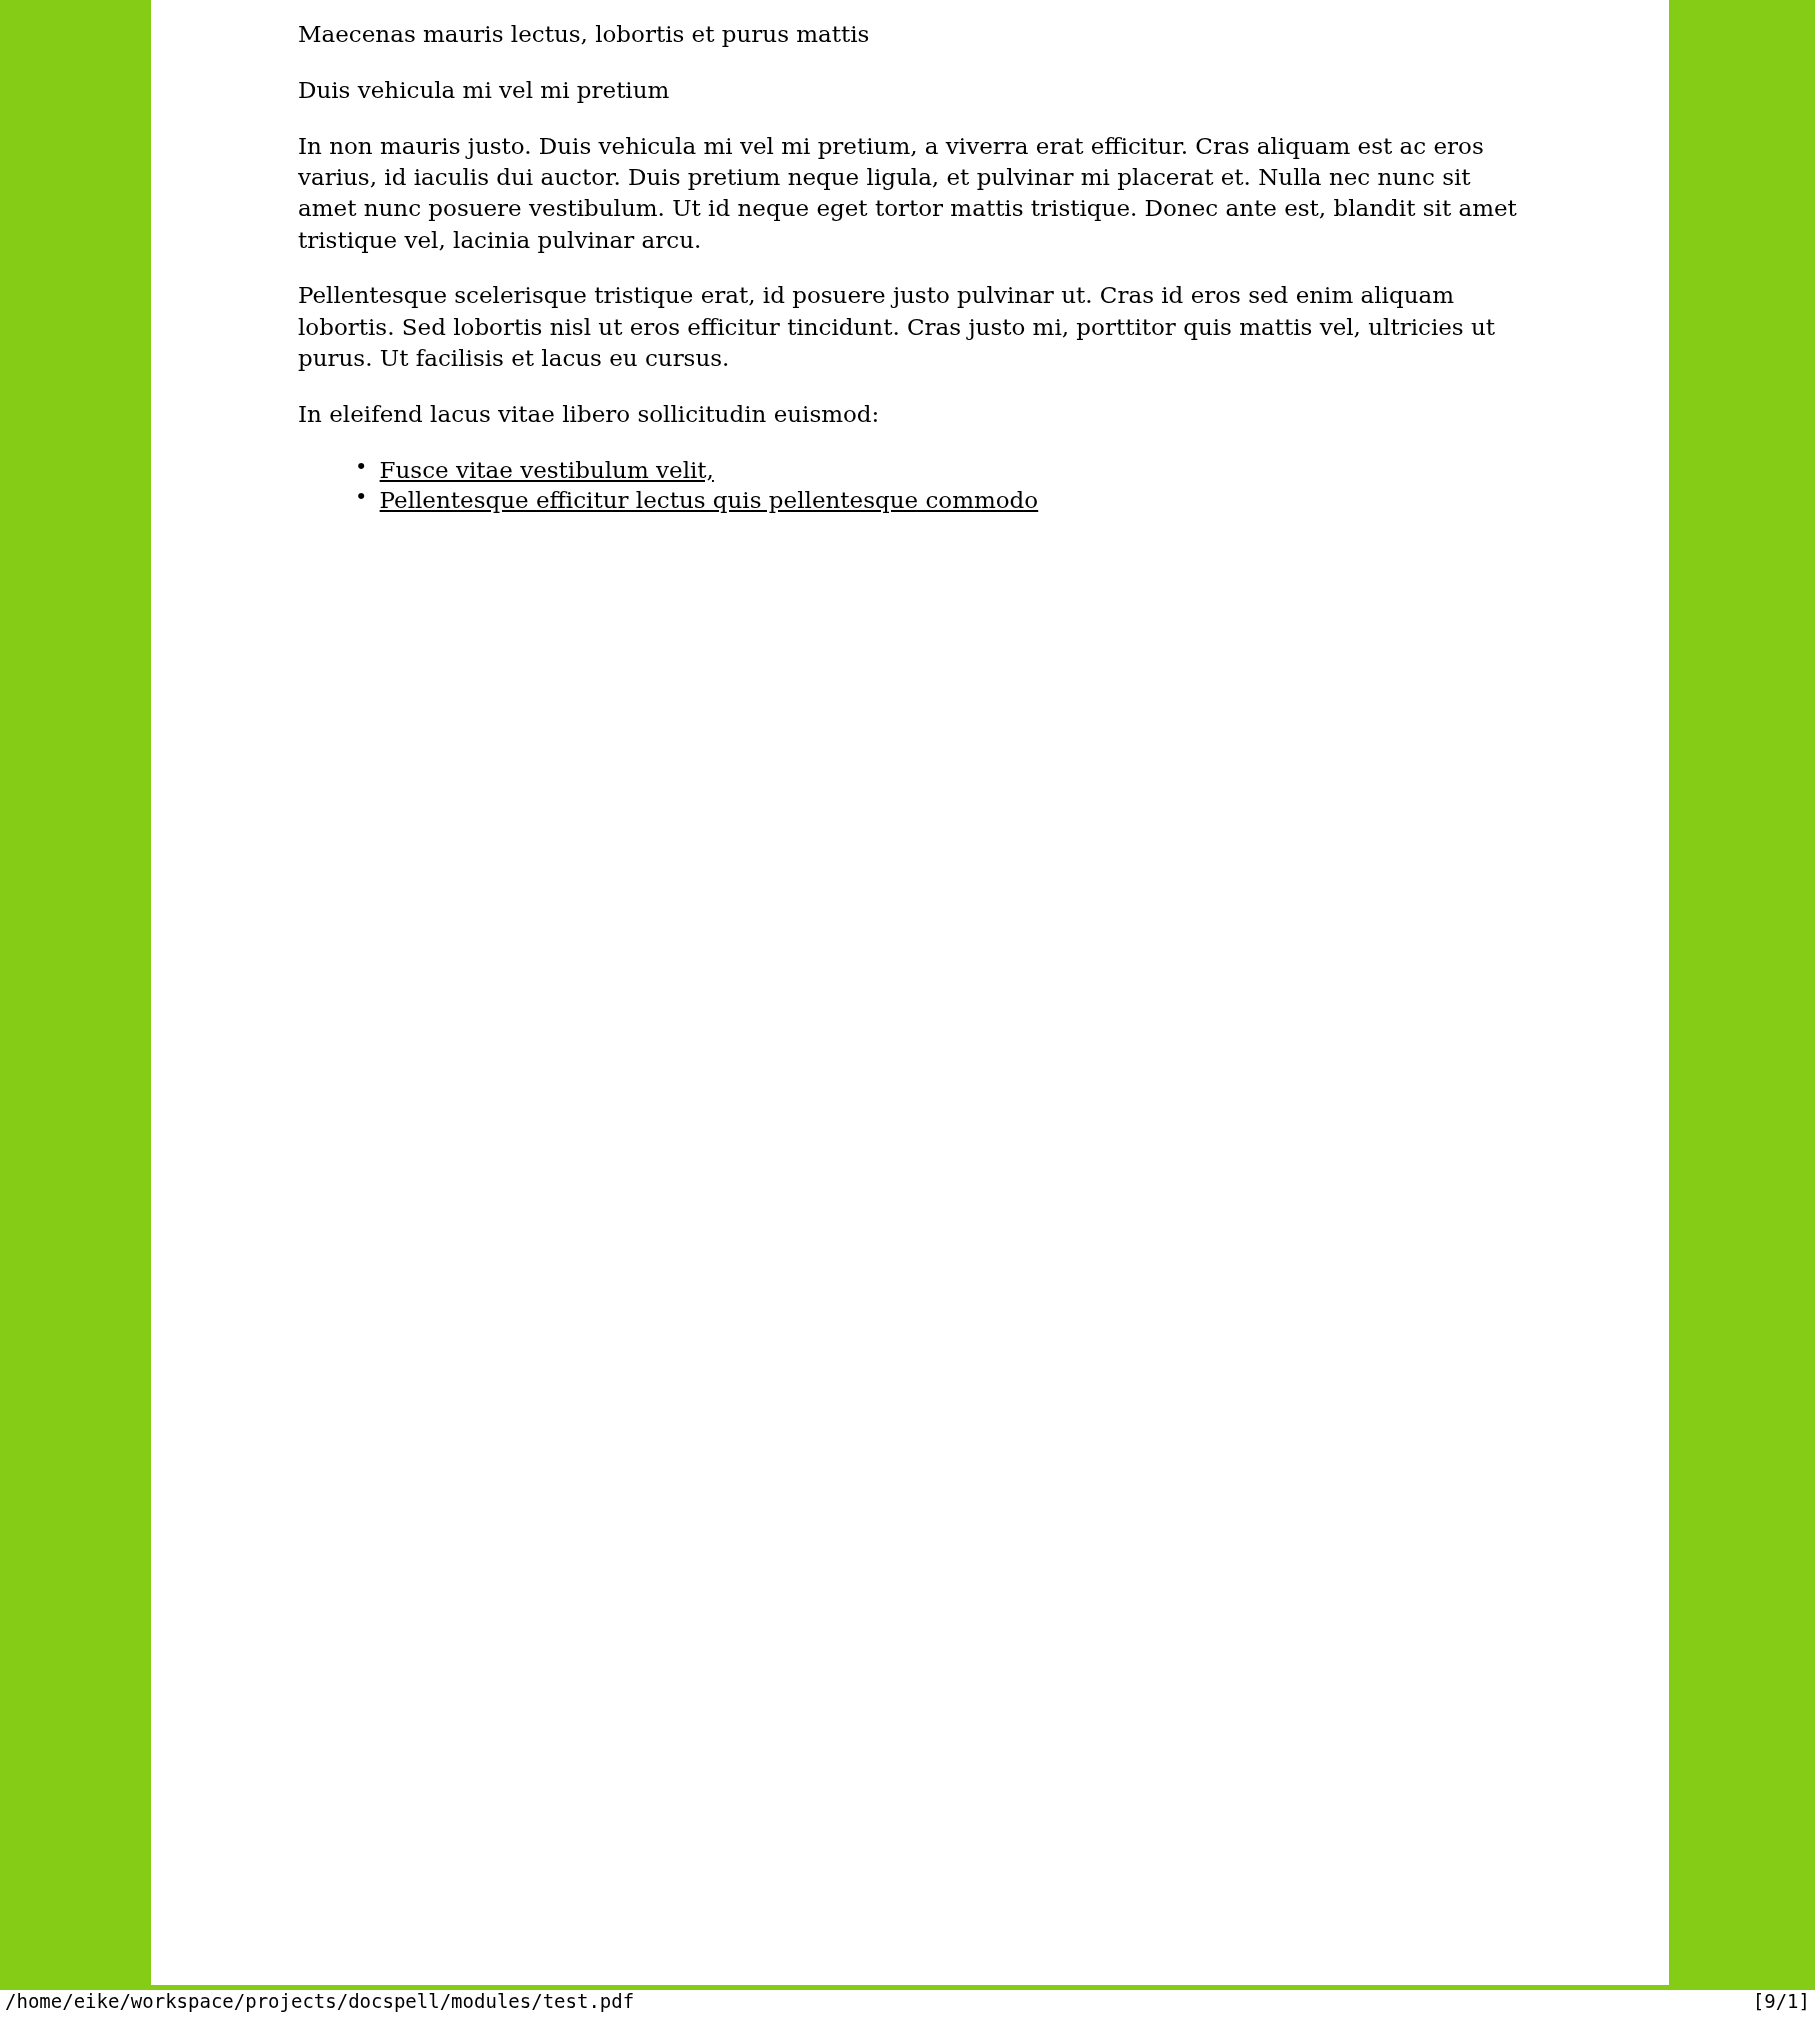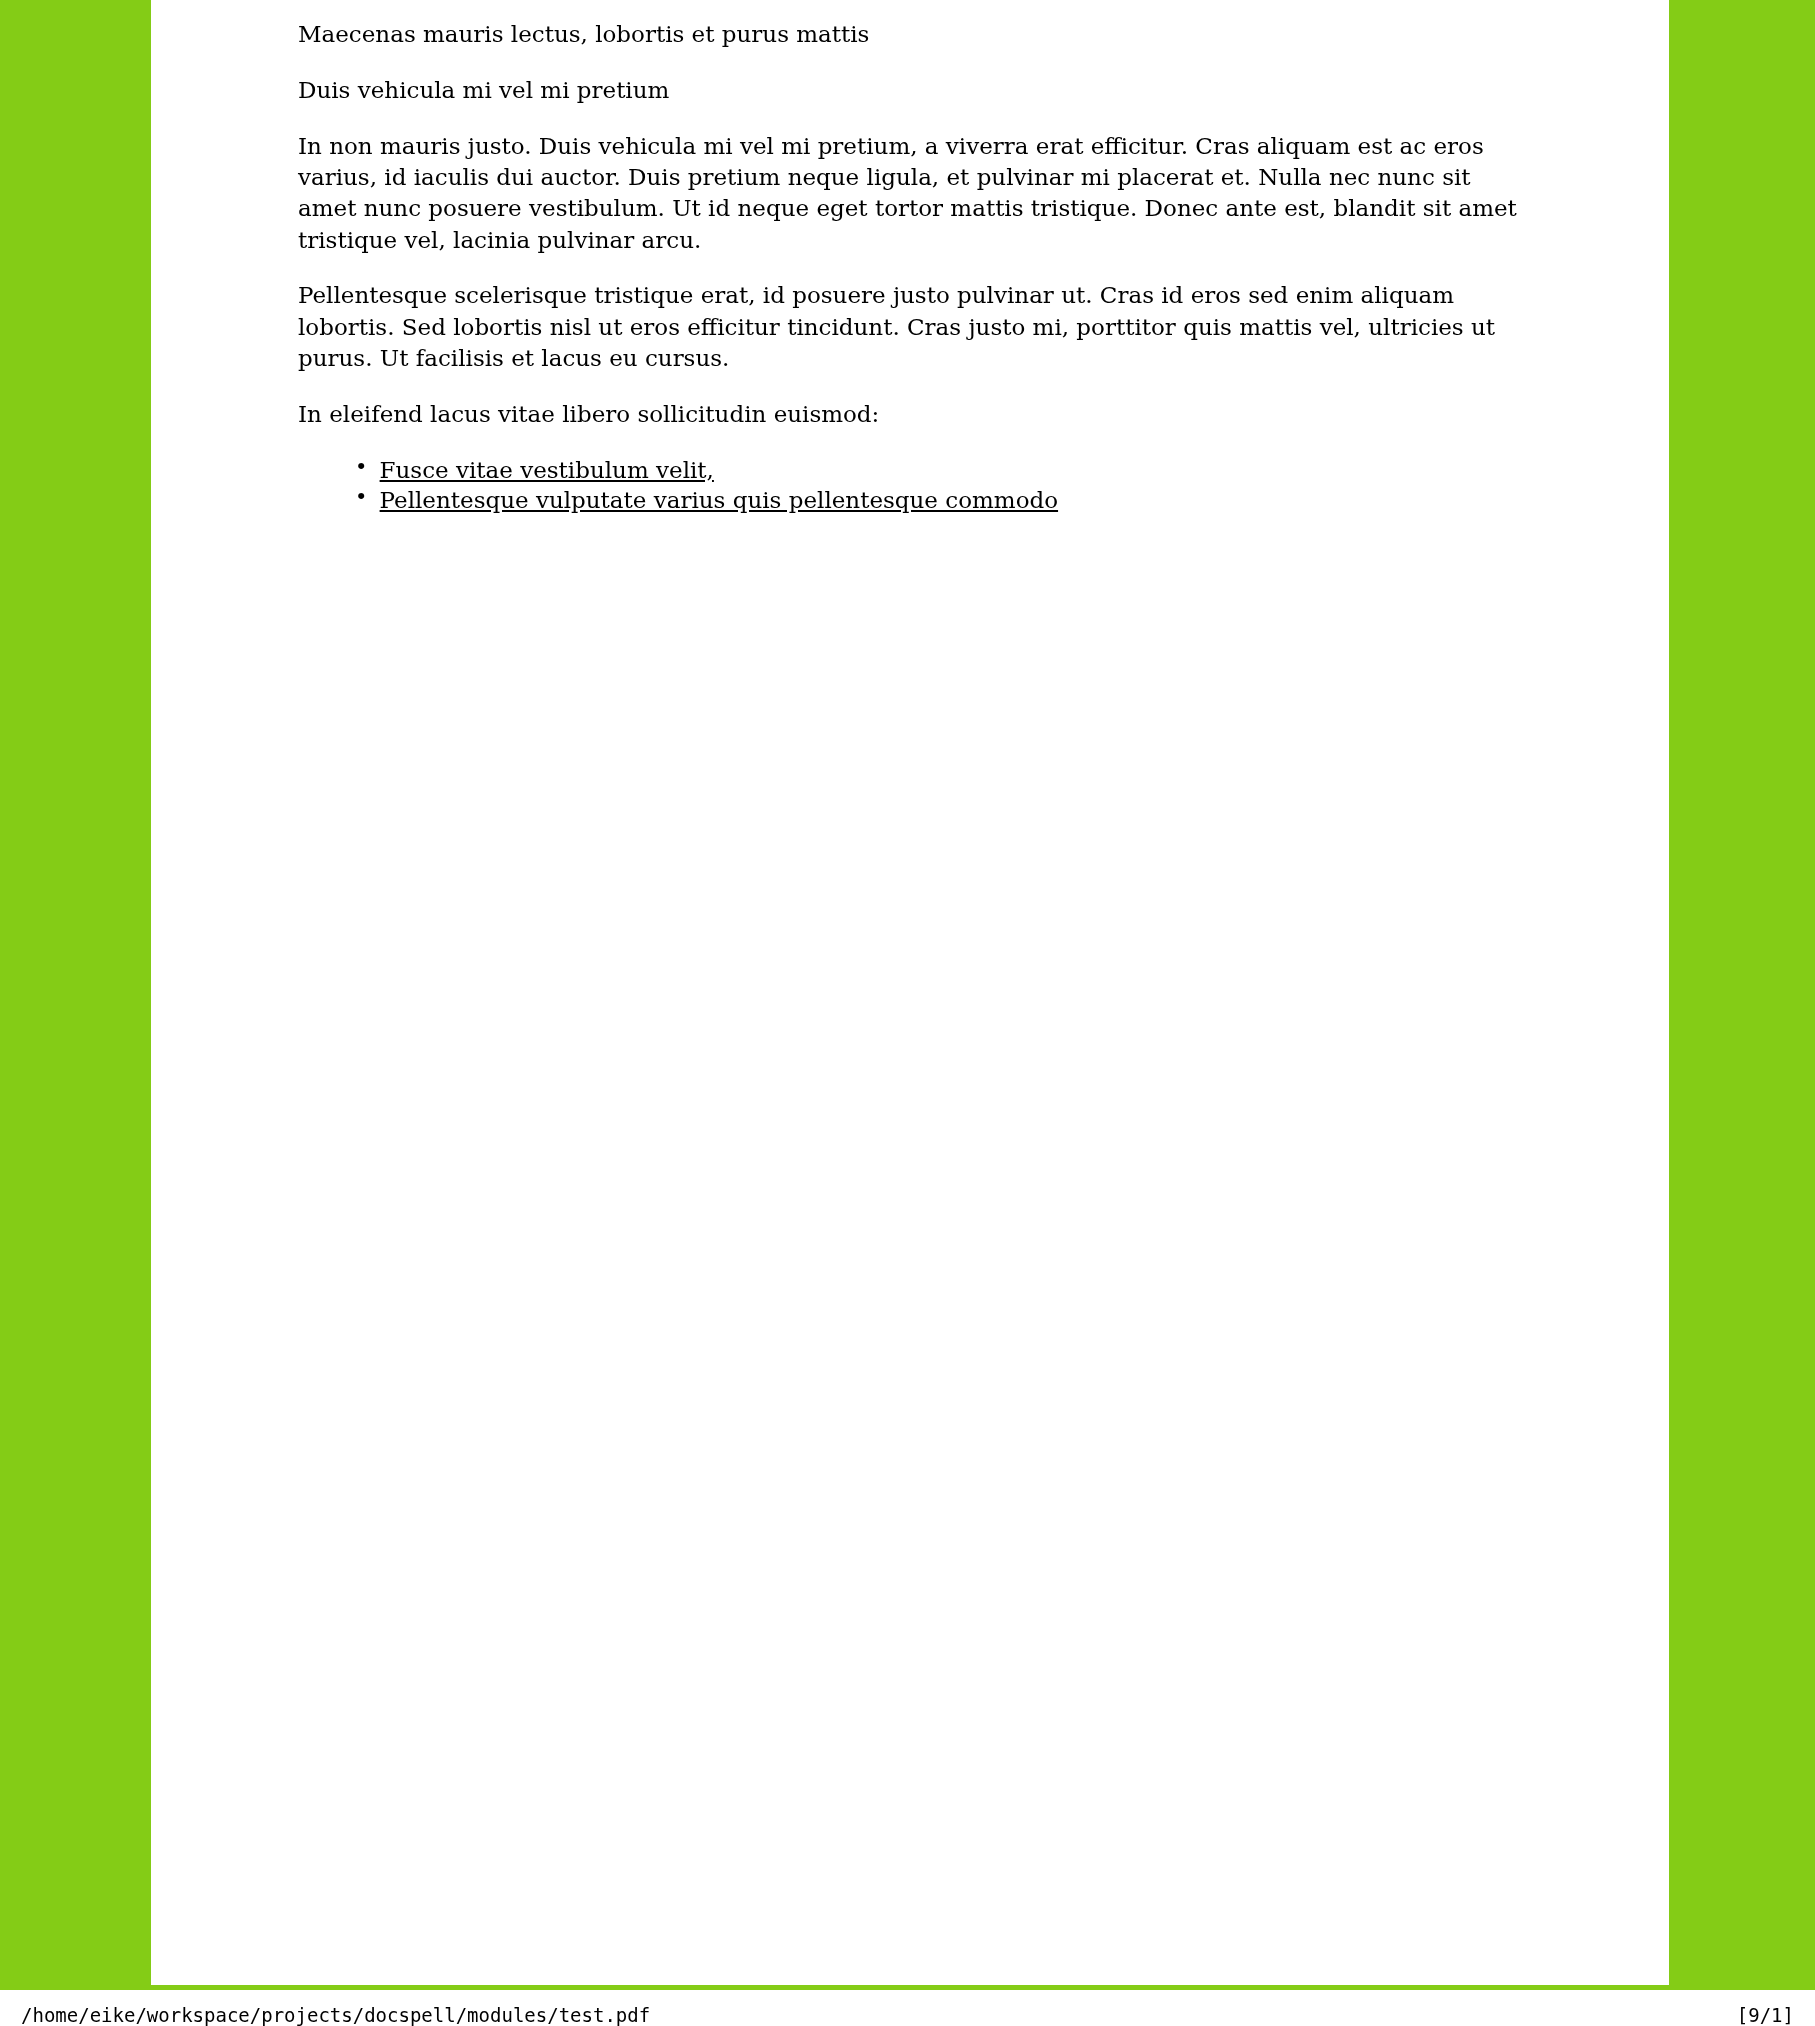--- a/index.html
+++ b/index.html
@@ -69,23 +69,23 @@
     position: absolute;
     left: 0;
     bottom: 0;
     width: 1815px;
     height: 36px;
     background: #ffffff;
     color: #000000;
     font-family: "DejaVu Sans Mono", "Liberation Mono", monospace;
     font-size: 19px;
     display: flex;
-    align-items: flex-end;
+    align-items: flex-start;
     justify-content: space-between;
-    padding: 0 21px;
+    padding: 0 5px;
     box-sizing: border-box;
   }
   #status-left { white-space: nowrap; }
   #status-right { white-space: nowrap; }
 </style>
 </head>
 <body>
 
 <div id="viewer">
 
@@ -97,21 +97,21 @@
       <p class="para">Duis vehicula mi vel mi pretium</p>
 
       <p class="para">In non mauris justo. Duis vehicula mi vel mi pretium, a viverra erat efficitur. Cras aliquam est ac eros varius, id iaculis dui auctor. Duis pretium neque ligula, et pulvinar mi placerat et. Nulla nec nunc sit amet nunc posuere vestibulum. Ut id neque eget tortor mattis tristique. Donec ante est, blandit sit amet tristique vel, lacinia pulvinar arcu.</p>
 
       <p class="para">Pellentesque scelerisque tristique erat, id posuere justo pulvinar ut. Cras id eros sed enim aliquam lobortis. Sed lobortis nisl ut eros efficitur tincidunt. Cras justo mi, porttitor quis mattis vel, ultricies ut purus. Ut facilisis et lacus eu cursus.</p>
 
       <p class="para">In eleifend lacus vitae libero sollicitudin euismod:</p>
 
       <ul class="bullets">
         <li>Fusce vitae vestibulum velit,</li>
-        <li>Pellentesque vulputate varius quis pellentesque commodo</li>
+        <li>Pellentesque efficitur lectus quis pellentesque commodo</li>
       </ul>
 
 
     </div>
   </div>
 
   <div id="statusbar">
     <span id="status-left">/home/eike/workspace/projects/docspell/modules/test.pdf</span>
     <span id="status-right">[9/1]</span>
   </div>

